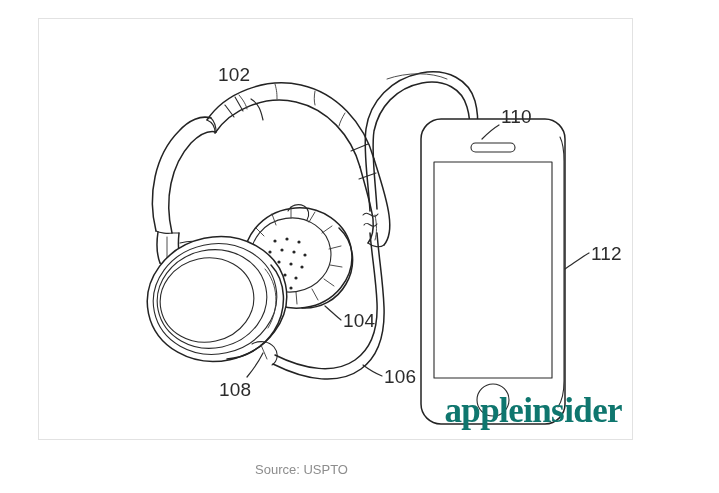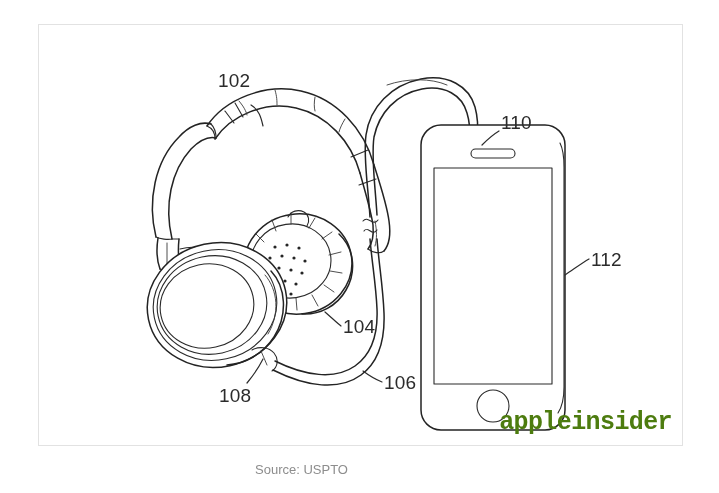--- a/index.html
+++ b/index.html
@@ -17,22 +17,22 @@
   #page {
     position: absolute;
     left: 0; top: 0;
     width: 719px;
     height: 493px;
     background: #ffffff;
   }
   #figure-frame {
     position: absolute;
     left: 38px;
-    top: 24px;
-    width: 645px;
+    top: 18px;
+    width: 595px;
     height: 422px;
     border: 1px solid #e2e2e2;
     background: #ffffff;
     box-sizing: border-box;
     overflow: hidden;
   }
   #figure-svg {
     position: absolute;
     left: 0; top: 0;
   }
@@ -68,23 +68,23 @@
     stroke: #2b2b2b;
     stroke-width: 1.2;
     stroke-linecap: round;
   }
   .fillwhite { fill: #ffffff; }
   .dot { fill: #252525; }
   #watermark {
     position: absolute;
     right: 10px;
     bottom: 8px;
-    font-family: Liberation Mono, monospace;
-    font-size: 25px;
-    color: #4d7c0f;
+    font-family: Liberation Serif, serif;
+    font-size: 35px;
+    color: #0f766e;
     letter-spacing: -0.6px;
     font-weight: 600;
     user-select: none;
     white-space: nowrap;
   }
   #caption {
     position: absolute;
     left: 0;
     top: 462px;
     width: 603px;

